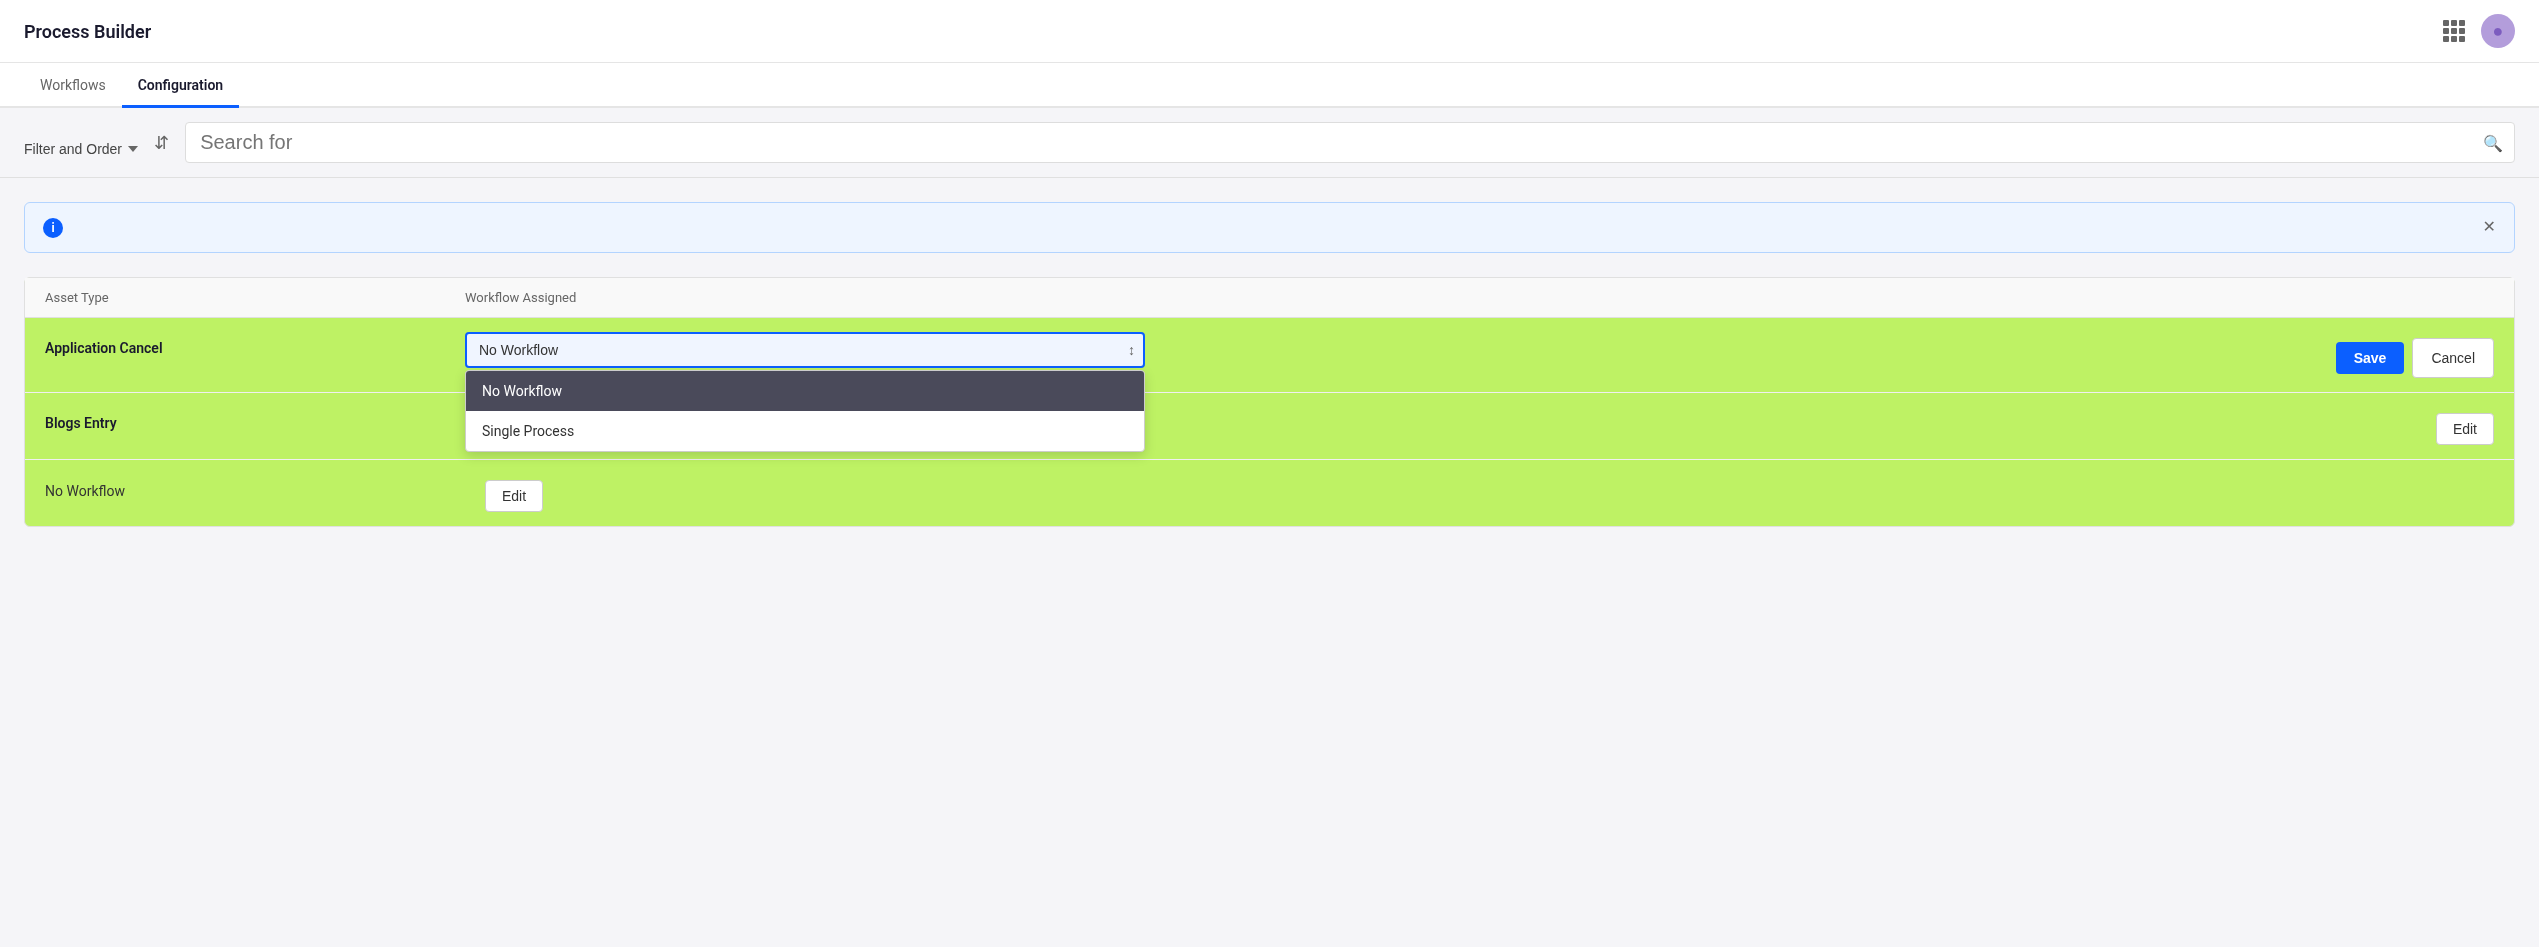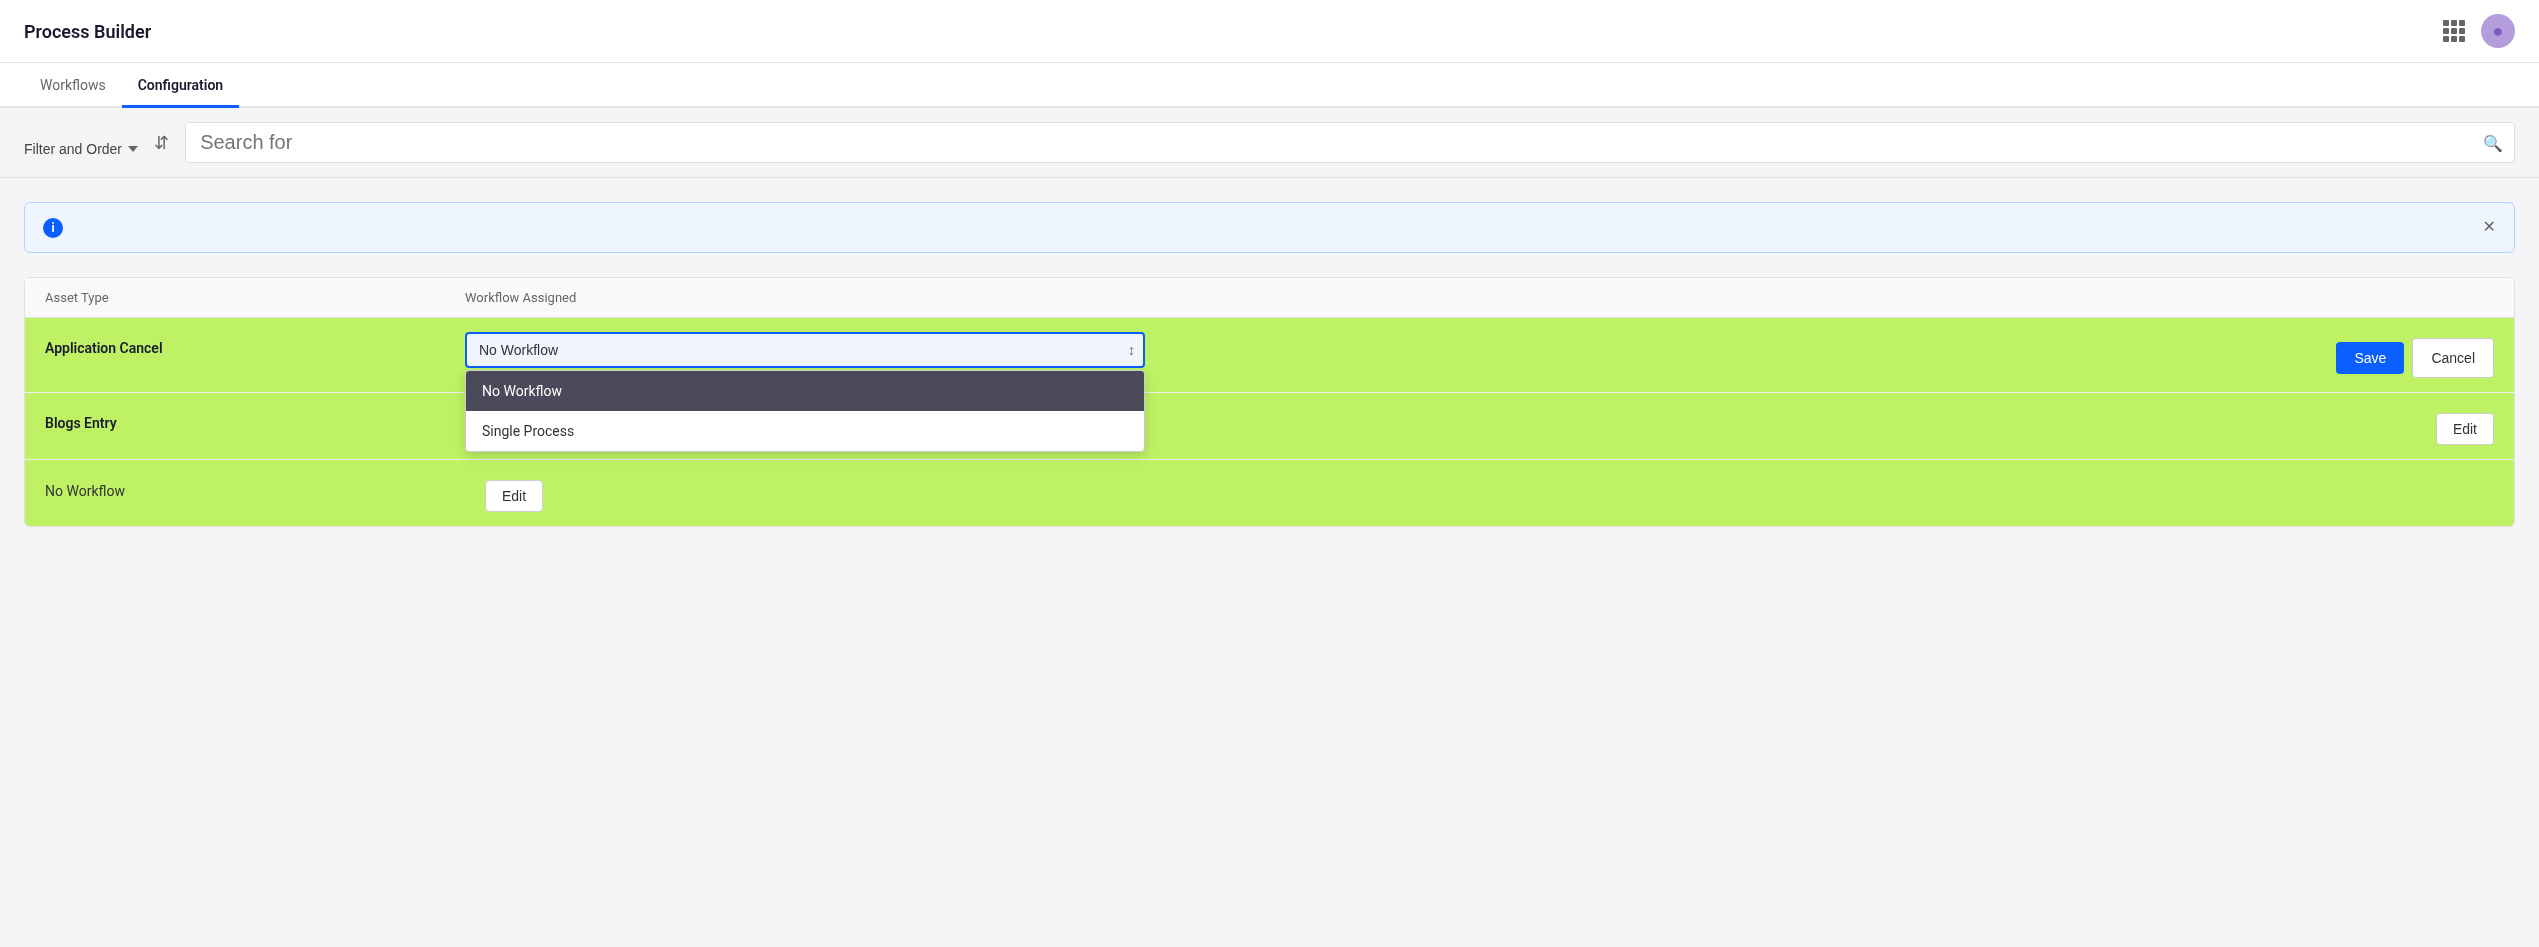--- a/index.html
+++ b/index.html
@@ -268,21 +268,21 @@
       padding-left: 20px;
     }
     .btn-save {
       background: #0b5fff;
       color: #fff;
       border: none;
       border-radius: 4px;
       padding: 8px 18px;
       font-size: 14px;
       cursor: pointer;
-      font-weight: 400;
+      font-weight: 700;
     }
     .btn-cancel {
       background: #fff;
       color: #333;
       border: 1px solid #ccc;
       border-radius: 4px;
       padding: 11px 18px;
       font-size: 14px;
       cursor: pointer;
     }

